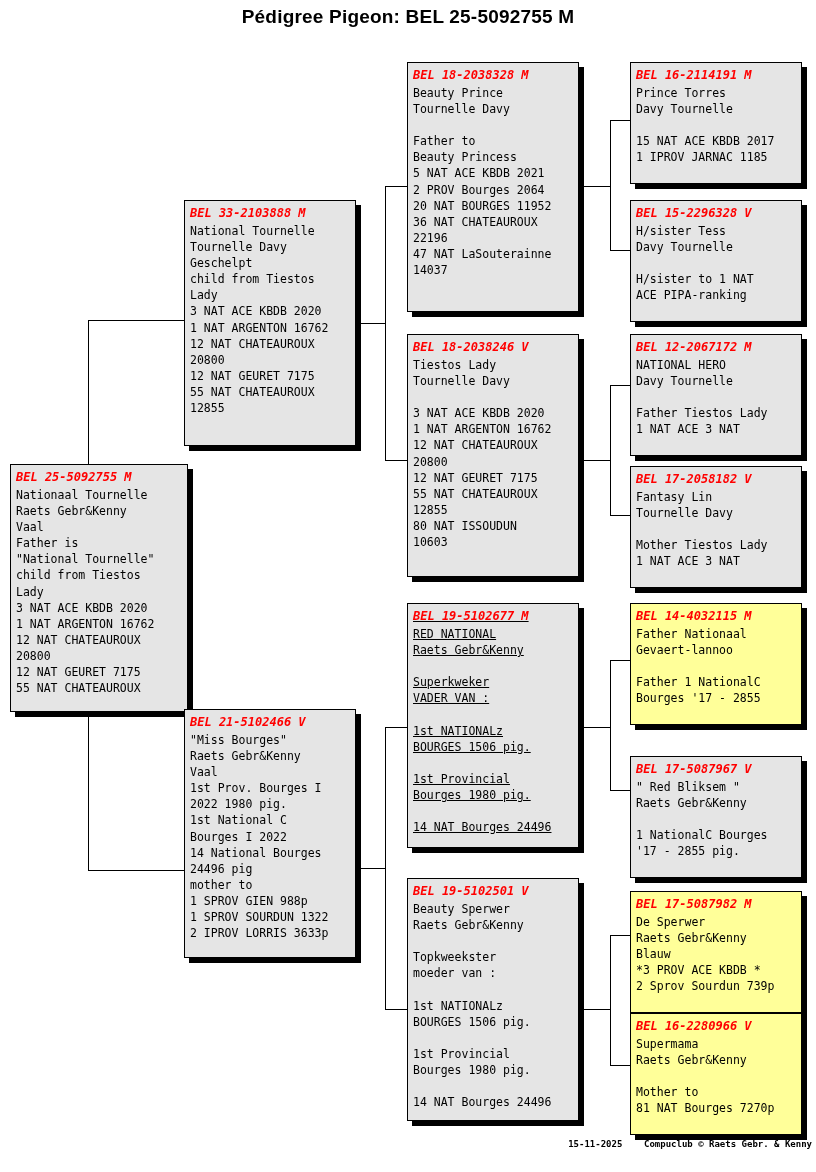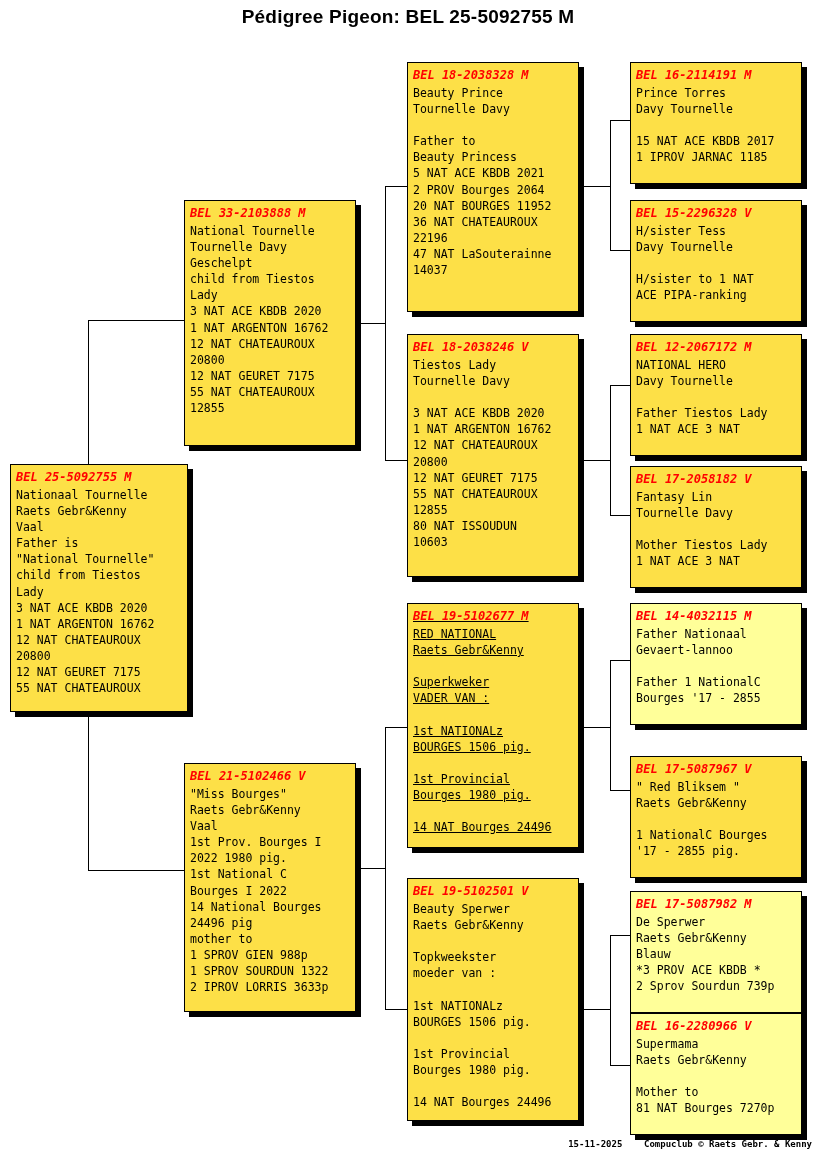--- a/index.html
+++ b/index.html
@@ -14,21 +14,21 @@
   
   .title{
     position:absolute;left:0;top:6px;width:816px;text-align:center;
     font-family:"Liberation Sans","DejaVu Sans",sans-serif;
     font-size:19px;font-weight:bold;color:#000;letter-spacing:0.2px;
   }
 
   
   .box{
     position:absolute;
-    background:#fde047;
+    background:#e5e5e5;
     border:1px solid #000000;
     box-shadow:5px 5px 0 0 #000000;
     box-sizing:border-box;
     padding:5px 4px 3px 5px;
     overflow:hidden;
   }
   .box.yellow{background:#ffff99;}
   .box .ring{
     color:#ff0000;
     font-weight:bold;
@@ -138,21 +138,21 @@
 Lady
 3 NAT ACE KBDB 2020
 1 NAT ARGENTON 16762
 12 NAT CHATEAUROUX
 20800
 12 NAT GEURET 7175
 55 NAT CHATEAUROUX
 12855</div>
   </div>
 
-  <div class="box gen2" style="left:184px;top:763px;width:172px;height:249px;">
+  <div class="box gen2" style="left:184px;top:709px;width:172px;height:249px;">
     <div class="ring">BEL 21-5102466 V</div>
     <div class="body">"Miss Bourges"
 Raets Gebr&amp;Kenny
 Vaal
 1st Prov. Bourges I
 2022 1980 pig.
 1st National C
 Bourges I 2022
 14 National Bourges
 24496 pig

